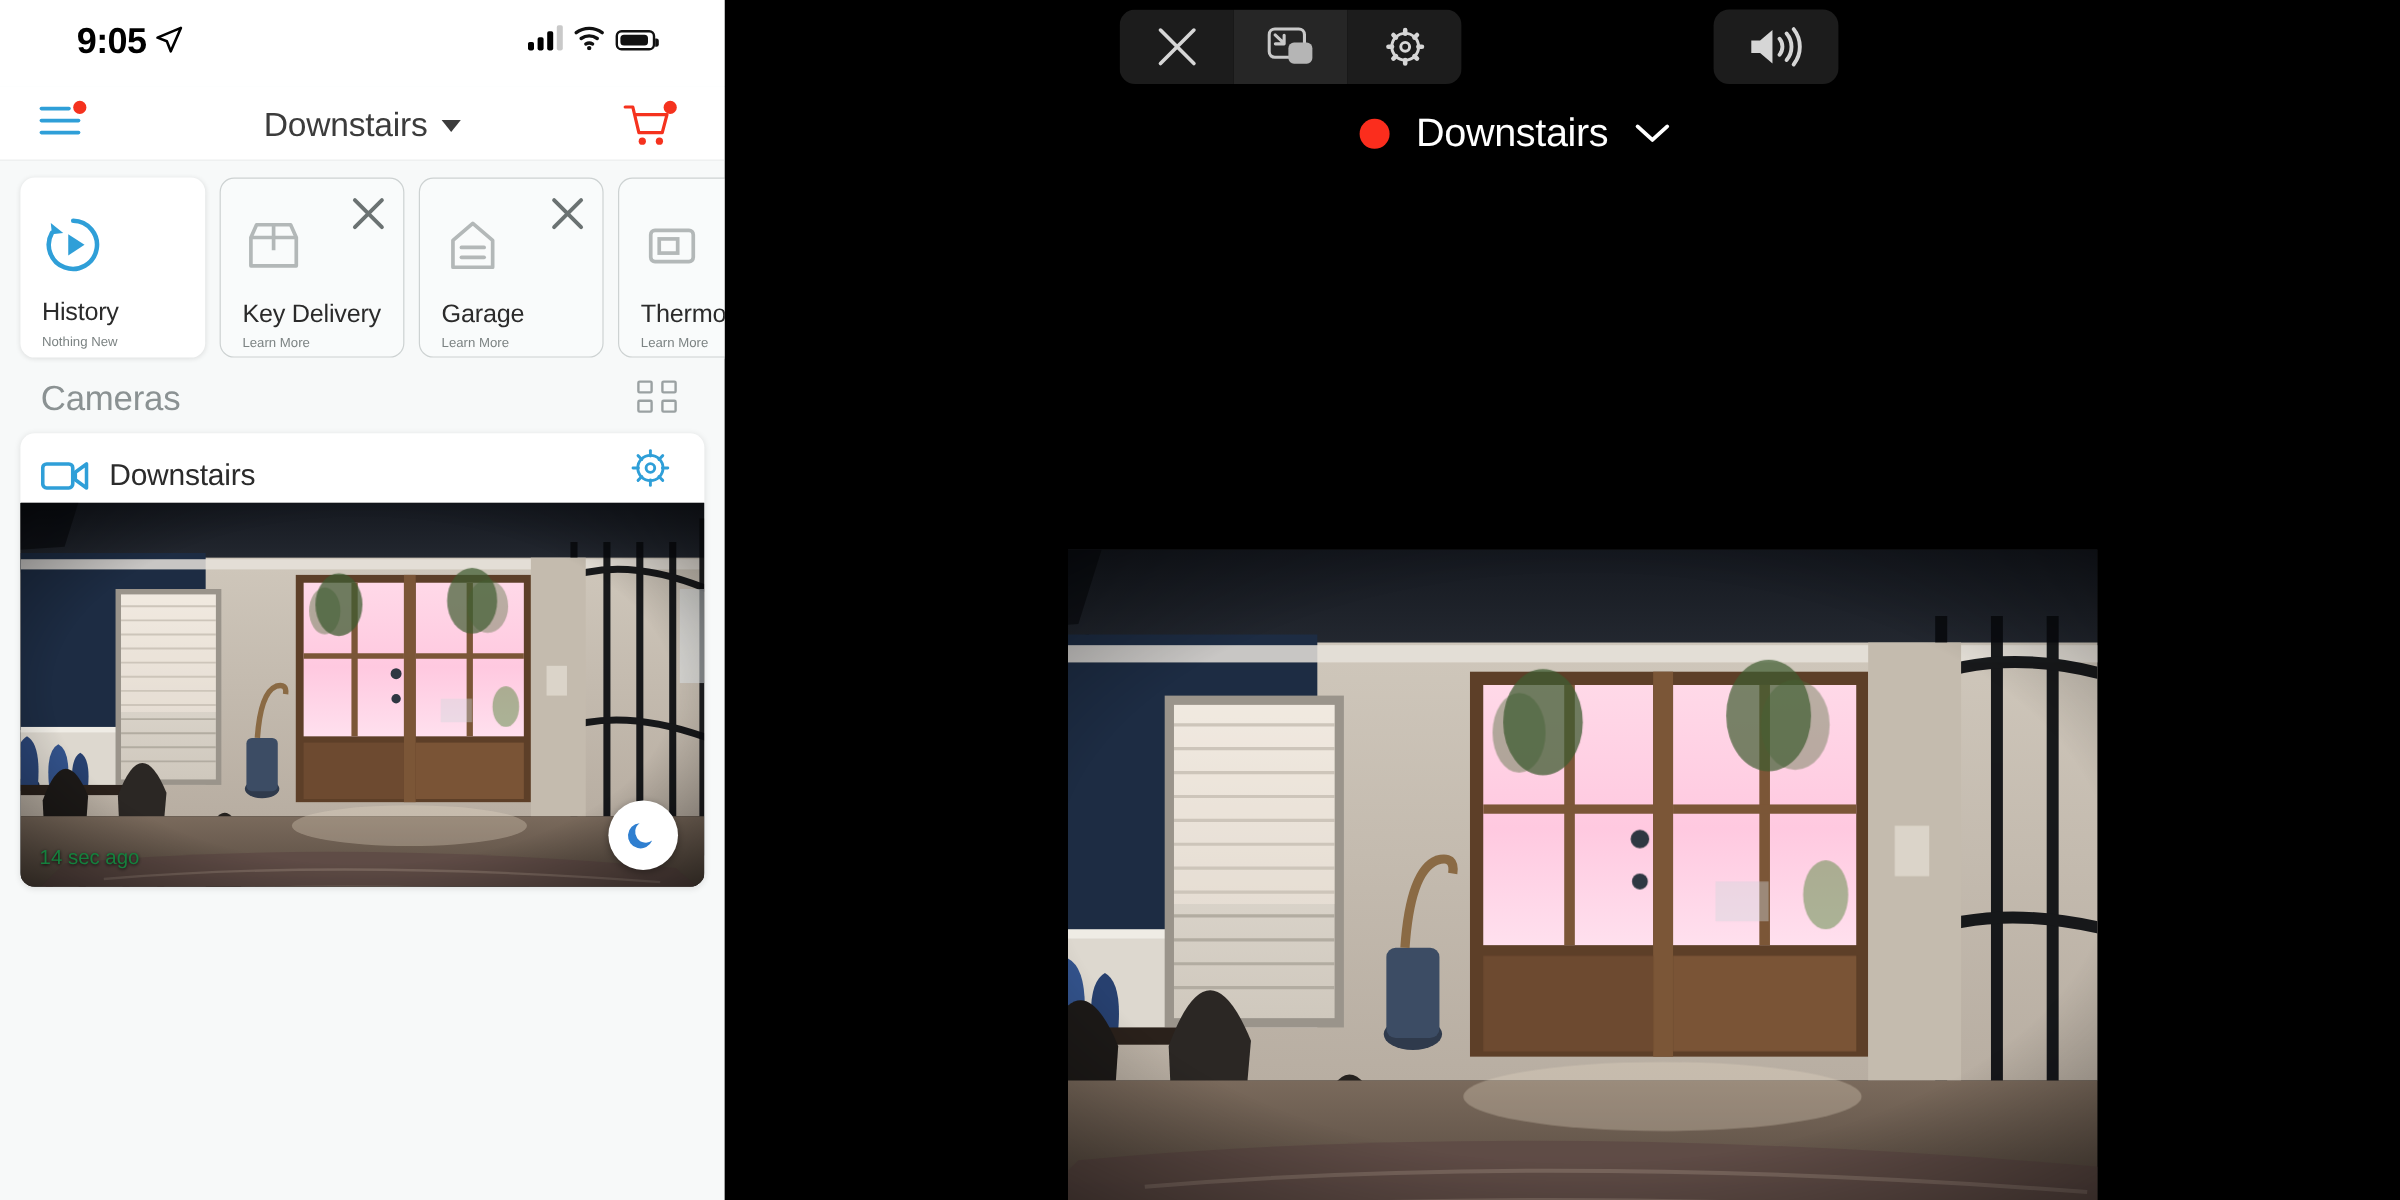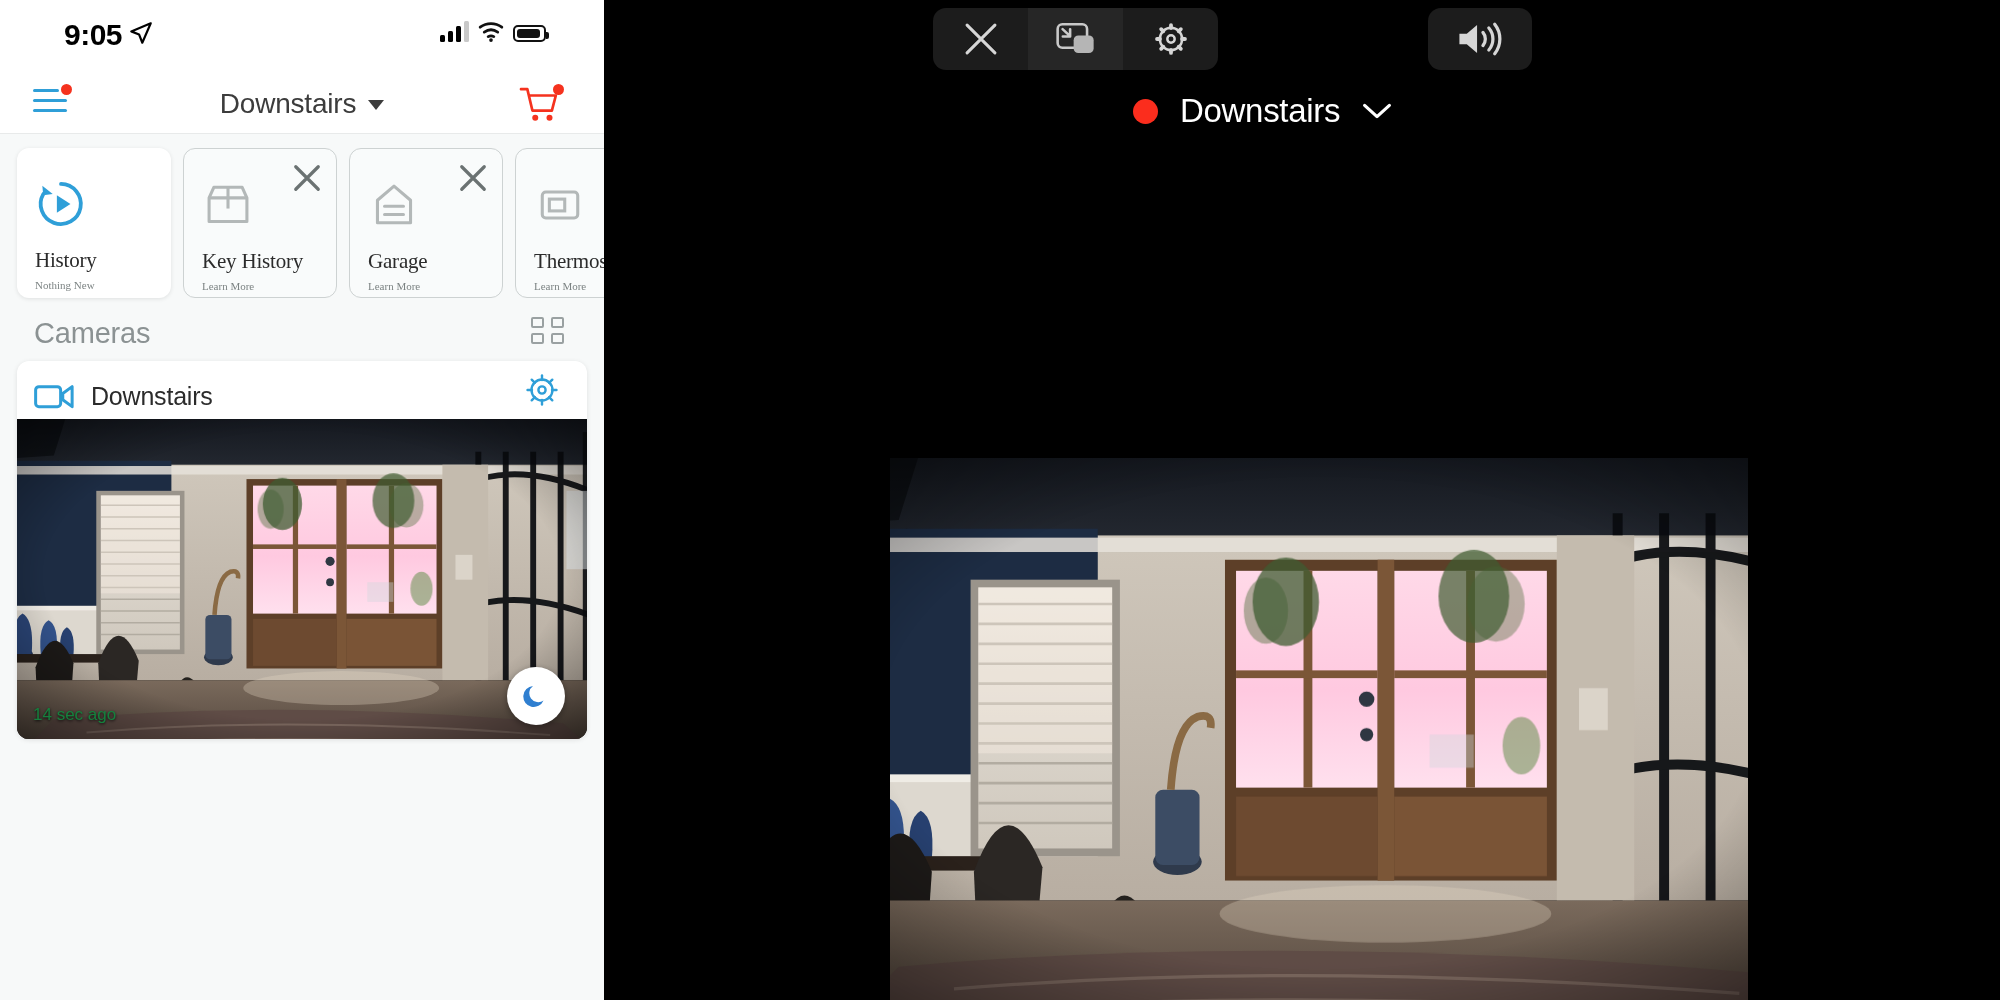--- a/index.html
+++ b/index.html
@@ -50,21 +50,21 @@
   .navtitle .caret { display:inline-block; margin-left:12px; vertical-align:3px;
                      border-left:8px solid transparent; border-right:8px solid transparent;
                      border-top:10px solid #3c3c3c; }
   .cart { position:absolute; right:42px; top:14px; width:44px; height:38px; cursor:pointer; }
   .cart-dot { top:-2px; right:-2px; }
 
   
   .cards { position:relative; height:165px; padding:14px 0 0 17px;
            display:flex; gap:12px; background:#f7f9f9; }
   .card { position:relative; width:154px; height:150px; border-radius:12px;
-          padding:30px 0 0 18px; flex:0 0 auto; cursor:pointer;font-family:Liberation Serif, serif; }
+          padding:30px 0 0 18px; flex:0 0 auto; cursor:pointer; }
   .card.solid { background:#fff; box-shadow:0 1px 4px rgba(0,0,0,.10); }
   .card.ghost { background:#f9fbfb; border:1px solid #cdd2d2; }
   .card-ico { width:52px; height:52px; margin-bottom:14px; }
   .card-title { font-size:21px; color:#2b2b2b; letter-spacing:-0.2px; white-space:nowrap; }
   .card-sub { font-size:11px; color:#7c8383; margin-top:6px; white-space:nowrap; }
   .card-x { position:absolute; right:14px; top:14px; width:30px; height:30px; cursor:pointer; }
 
   
   .sec-head { position:relative; height:62px; padding:18px 0 0 34px; }
   .sec-title { font-size:29px; color:#8b9293; letter-spacing:-0.2px; }
@@ -333,21 +333,21 @@
         <div class="card-title">History</div>
         <div class="card-sub">Nothing New</div>
       </div>
 
       <div class="card ghost">
         <svg class="card-ico" viewBox="0 0 44 44">
           <path d="M6 16 L10 7 H34 L38 16 V36 H6 Z" fill="none" stroke="#b3b8b8" stroke-width="2.6" stroke-linejoin="round"></path>
           <line x1="6" y1="16" x2="38" y2="16" stroke="#b3b8b8" stroke-width="2.6"></line>
           <line x1="22" y1="7" x2="22" y2="25" stroke="#b3b8b8" stroke-width="2.6"></line>
         </svg>
-        <div class="card-title">Key History</div>
+        <div class="card-title">Key Delivery</div>
         <div class="card-sub">Learn More</div>
         <svg class="card-x" viewBox="0 0 24 24">
           <path d="M3 3 L21 21 M21 3 L3 21" stroke="#6b7272" stroke-width="2.6" stroke-linecap="round"></path>
         </svg>
       </div>
 
       <div class="card ghost">
         <svg class="card-ico" viewBox="0 0 44 44">
           <path d="M8 18 L22 6 L36 18 V37 H8 Z" fill="none" stroke="#b3b8b8" stroke-width="2.6" stroke-linejoin="round"></path>
           <line x1="14" y1="23" x2="30" y2="23" stroke="#b3b8b8" stroke-width="2.6" stroke-linecap="round"></line>

